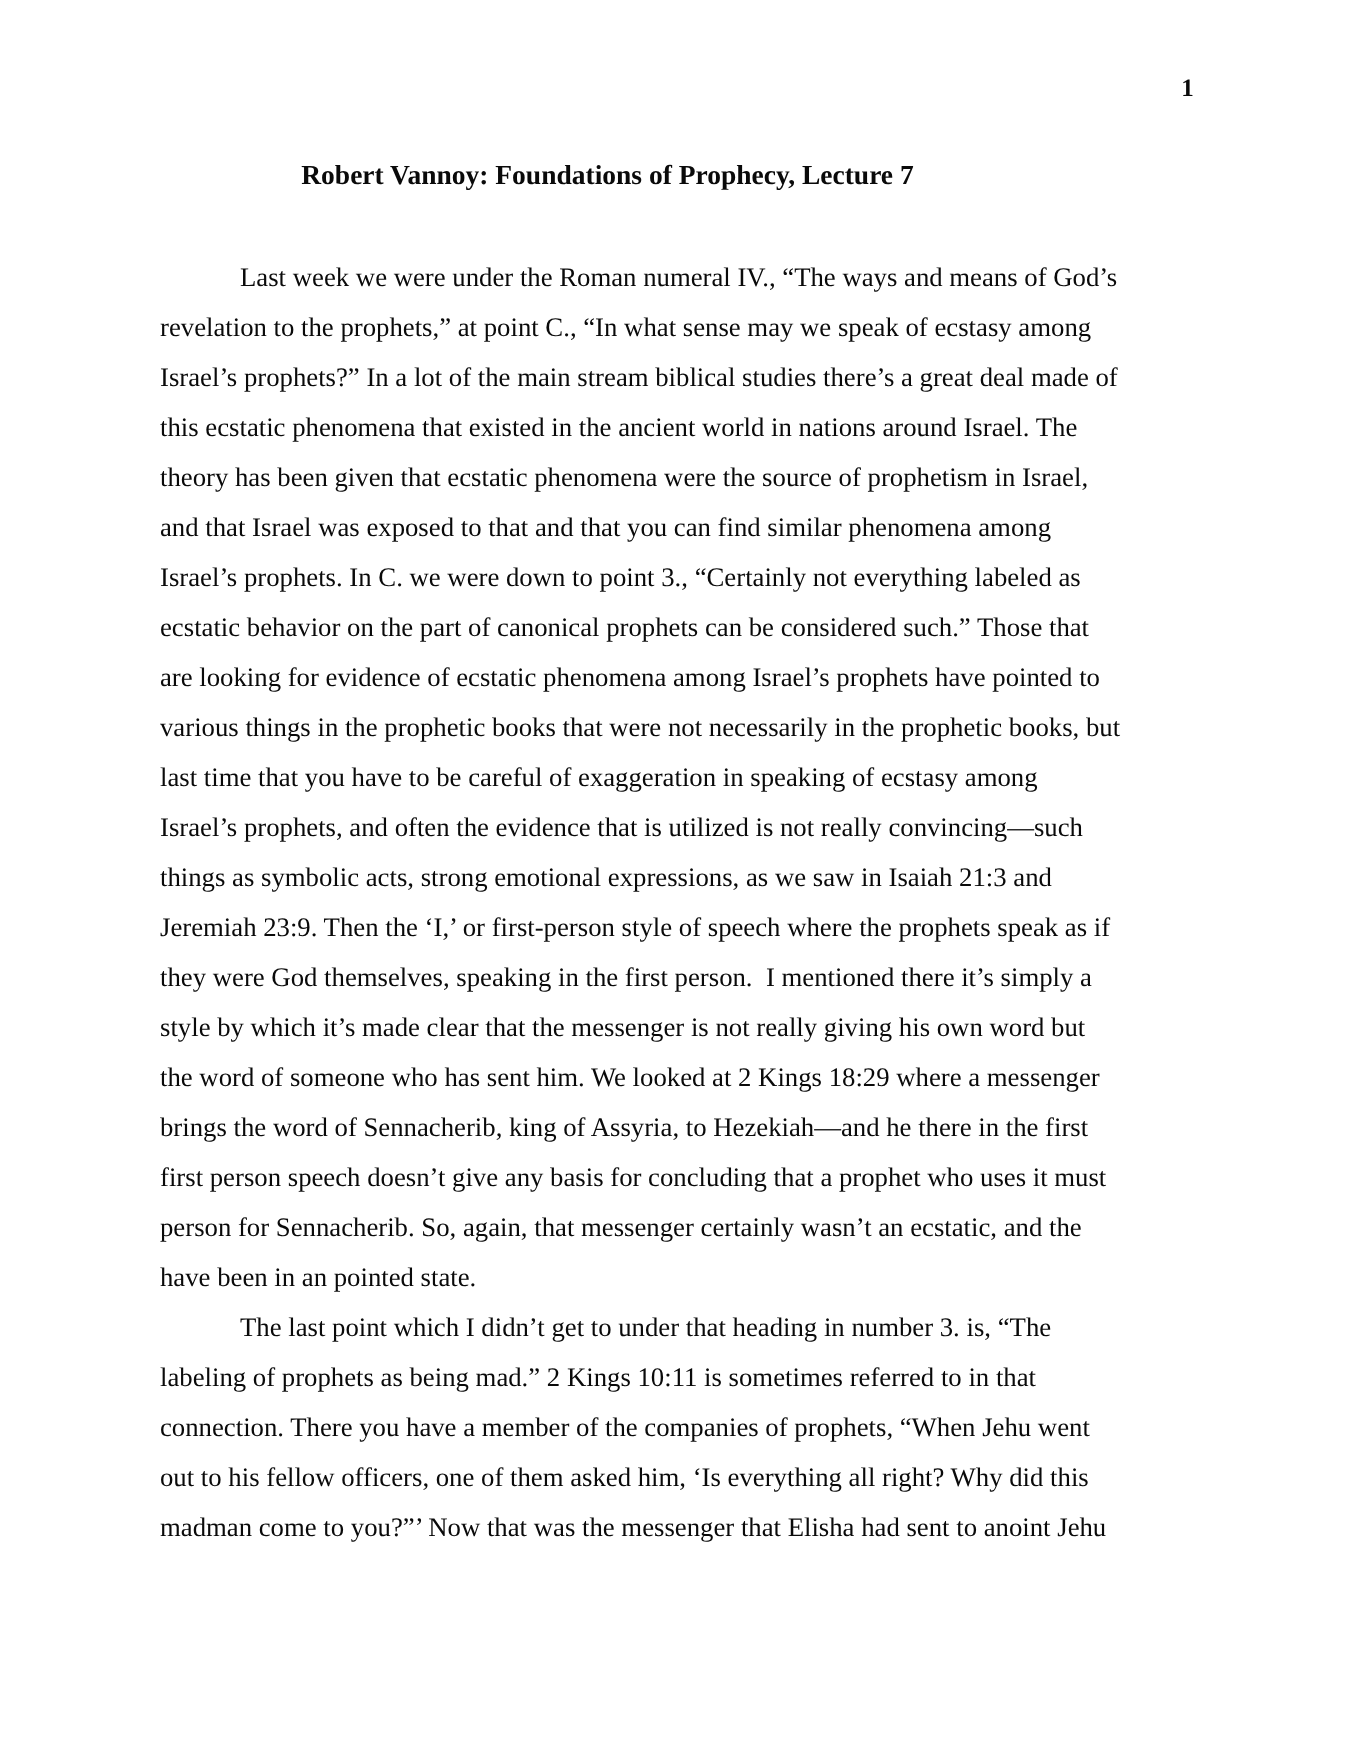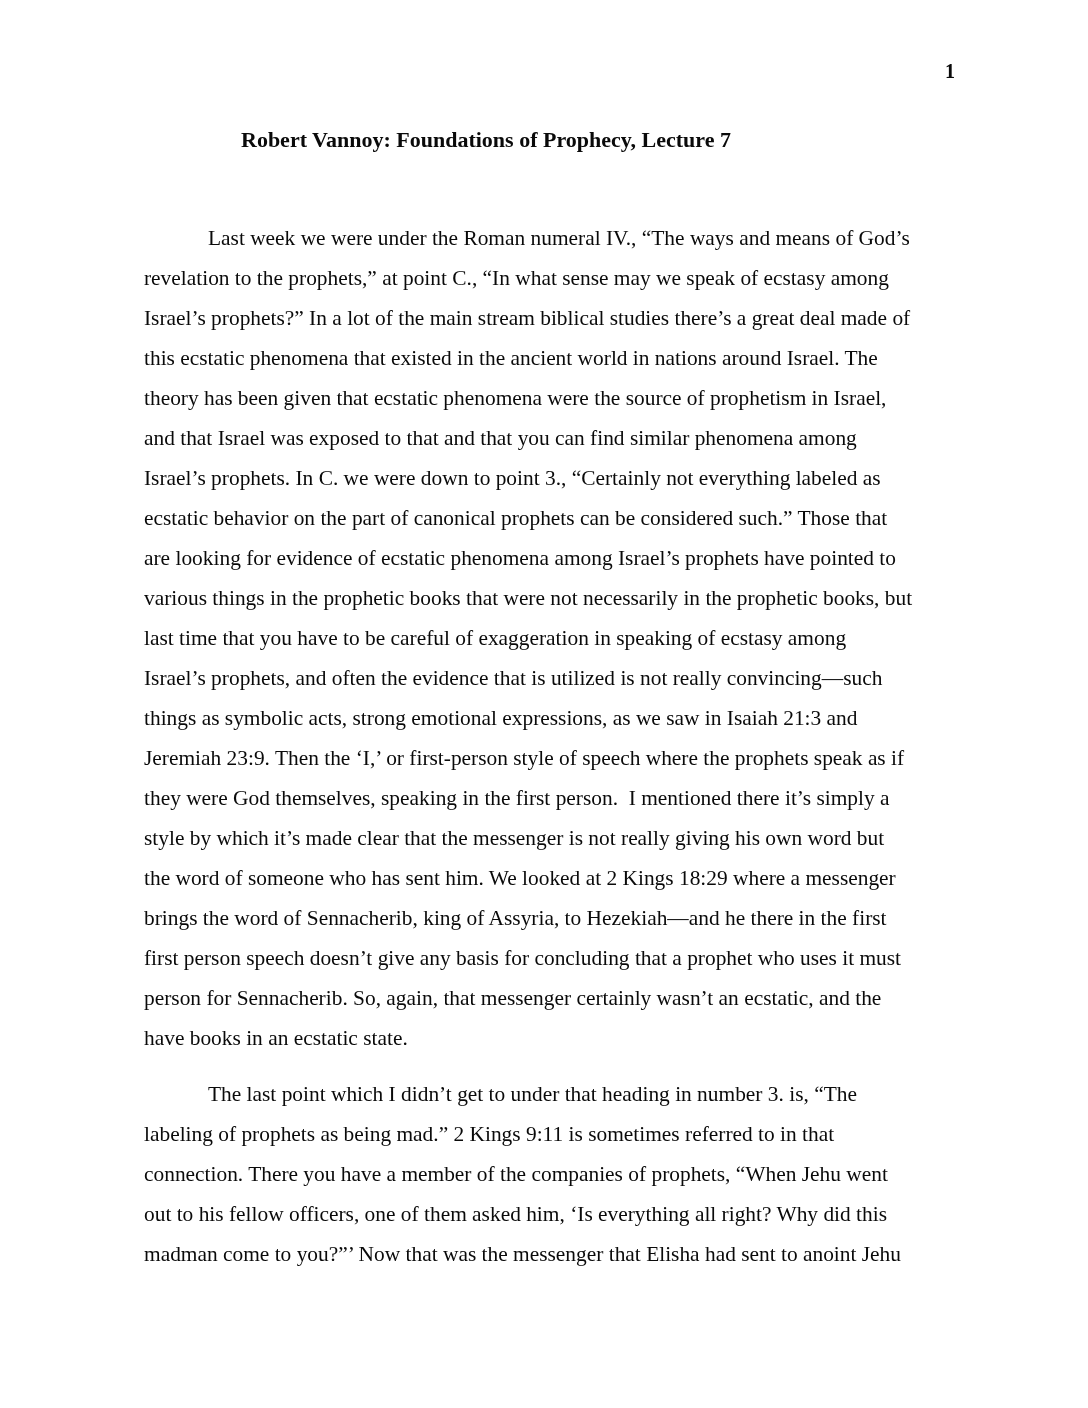--- a/index.html
+++ b/index.html
@@ -33,21 +33,21 @@
     white-space: nowrap;
   }
   .doc-body {
     position: absolute;
     top: 202px;
     left: 128px;
     width: 842px;
     font-size: 21.4px;
   }
   .para {
-    margin: 16px;
+    margin: 0;
   }
   .line {
     height: 40px;
     line-height: 40px;
     white-space: nowrap;
   }
   .line.first {
     padding-left: 64px;
   }
 </style>
@@ -72,23 +72,23 @@
         <div class="line">last time that you have to be careful of exaggeration in speaking of ecstasy among</div>
         <div class="line">Israel’s prophets, and often the evidence that is utilized is not really convincing—such</div>
         <div class="line">things as symbolic acts, strong emotional expressions, as we saw in Isaiah 21:3 and</div>
         <div class="line">Jeremiah 23:9. Then the ‘I,’ or first-person style of speech where the prophets speak as if</div>
         <div class="line">they were God themselves, speaking in the first person.&nbsp; I mentioned there it’s simply a</div>
         <div class="line">style by which it’s made clear that the messenger is not really giving his own word but</div>
         <div class="line">the word of someone who has sent him. We looked at 2 Kings 18:29 where a messenger</div>
         <div class="line">brings the word of Sennacherib, king of Assyria, to Hezekiah—and he there in the first</div>
         <div class="line">first person speech doesn’t give any basis for concluding that a prophet who uses it must</div>
         <div class="line">person for Sennacherib. So, again, that messenger certainly wasn’t an ecstatic, and the</div>
-        <div class="line">have books in an ecstatic state.</div>
+        <div class="line">have been in an pointed state.</div>
       </div>
       <div class="para">
         <div class="line first">The last point which I didn’t get to under that heading in number 3. is, “The</div>
-        <div class="line">labeling of prophets as being mad.” 2 Kings 9:11 is sometimes referred to in that</div>
+        <div class="line">labeling of prophets as being mad.” 2 Kings 10:11 is sometimes referred to in that</div>
         <div class="line">connection. There you have a member of the companies of prophets, “When Jehu went</div>
         <div class="line">out to his fellow officers, one of them asked him, ‘Is everything all right? Why did this</div>
         <div class="line">madman come to you?”’ Now that was the messenger that Elisha had sent to anoint Jehu</div>
       </div>
     </div>
 </div>
 
 </body></html>

